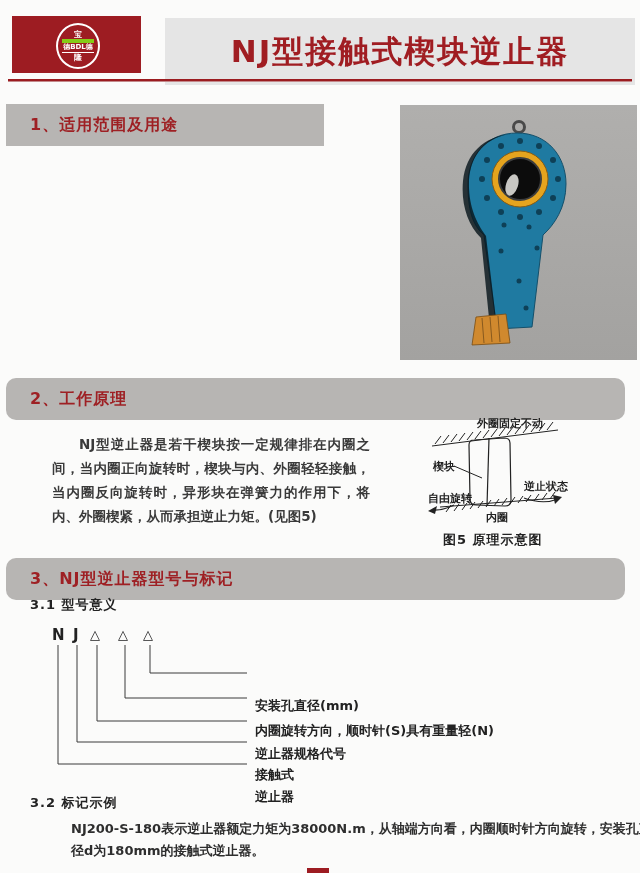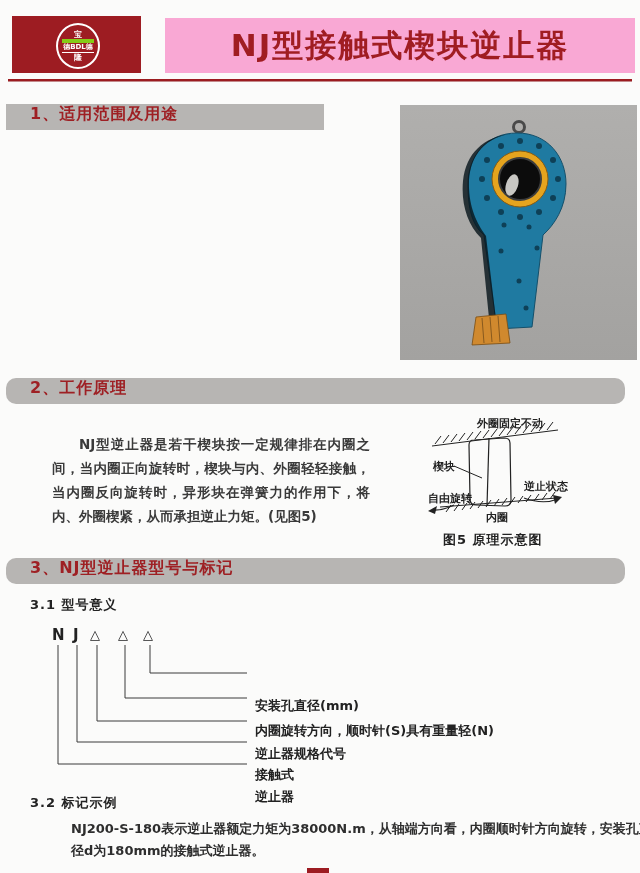--- a/index.html
+++ b/index.html
@@ -6,26 +6,26 @@
   body{font-family:"DejaVu Sans","Liberation Sans",sans-serif;}
   #page{position:relative;width:640px;height:873px;background:#fbfbfa;overflow:hidden;}
   .abs{position:absolute;}
 
   
   .logo-box{left:12px;top:16px;width:129px;height:57px;background:#9d1c22;}
   .logo-circle{position:absolute;left:44px;top:7px;width:40px;height:42px;border:2px solid #fff;border-radius:50%;
     display:flex;flex-direction:column;align-items:center;justify-content:center;color:#fff;}
   .logo-circle .t{font-size:8px;line-height:9px;font-weight:700;}
   .logo-circle .m{font-size:7px;line-height:9px;font-weight:700;border-top:4px solid #84cc16;border-bottom:1px solid #fff;padding:0 1px;white-space:nowrap;}
-  .title-band{left:165px;top:18px;width:470px;height:55px;background:#f9a8d4;display:flex;align-items:center;justify-content:center;}
+  .title-band{left:165px;top:18px;width:470px;height:67px;background:#e5e5e5;display:flex;align-items:center;justify-content:center;}
   .title-band .txt{color:#a01d22;font-size:31px;font-weight:700;letter-spacing:2px;}
   .head-rule{left:8px;top:79px;width:624px;height:0;border-top:2px solid #9b1c20;border-bottom:1px solid #c4898b;}
 
   
-  .sec-bar{height:26px;background:#b7b5b3;display:flex;}
+  .sec-bar{height:42px;background:#b7b5b3;display:flex;align-items:center;}
   .sec-bar .txt{color:#9e2024;font-size:16px;font-weight:700;padding-left:24px;letter-spacing:1px;}
   .bar1{left:6px;top:104px;width:318px;}
   .bar2{left:6px;top:378px;width:619px;border-radius:10px;}
   .bar3{left:6px;top:558px;width:619px;border-radius:10px;}
 
   
   .para{color:#3a3a3a;font-weight:700;text-align:justify;}
   .p1{left:52px;top:151px;width:320px;font-size:13.5px;line-height:19px;text-indent:2em;}
   .p2{left:52px;top:432px;width:318px;font-size:13.5px;line-height:24px;text-indent:2em;}
 

